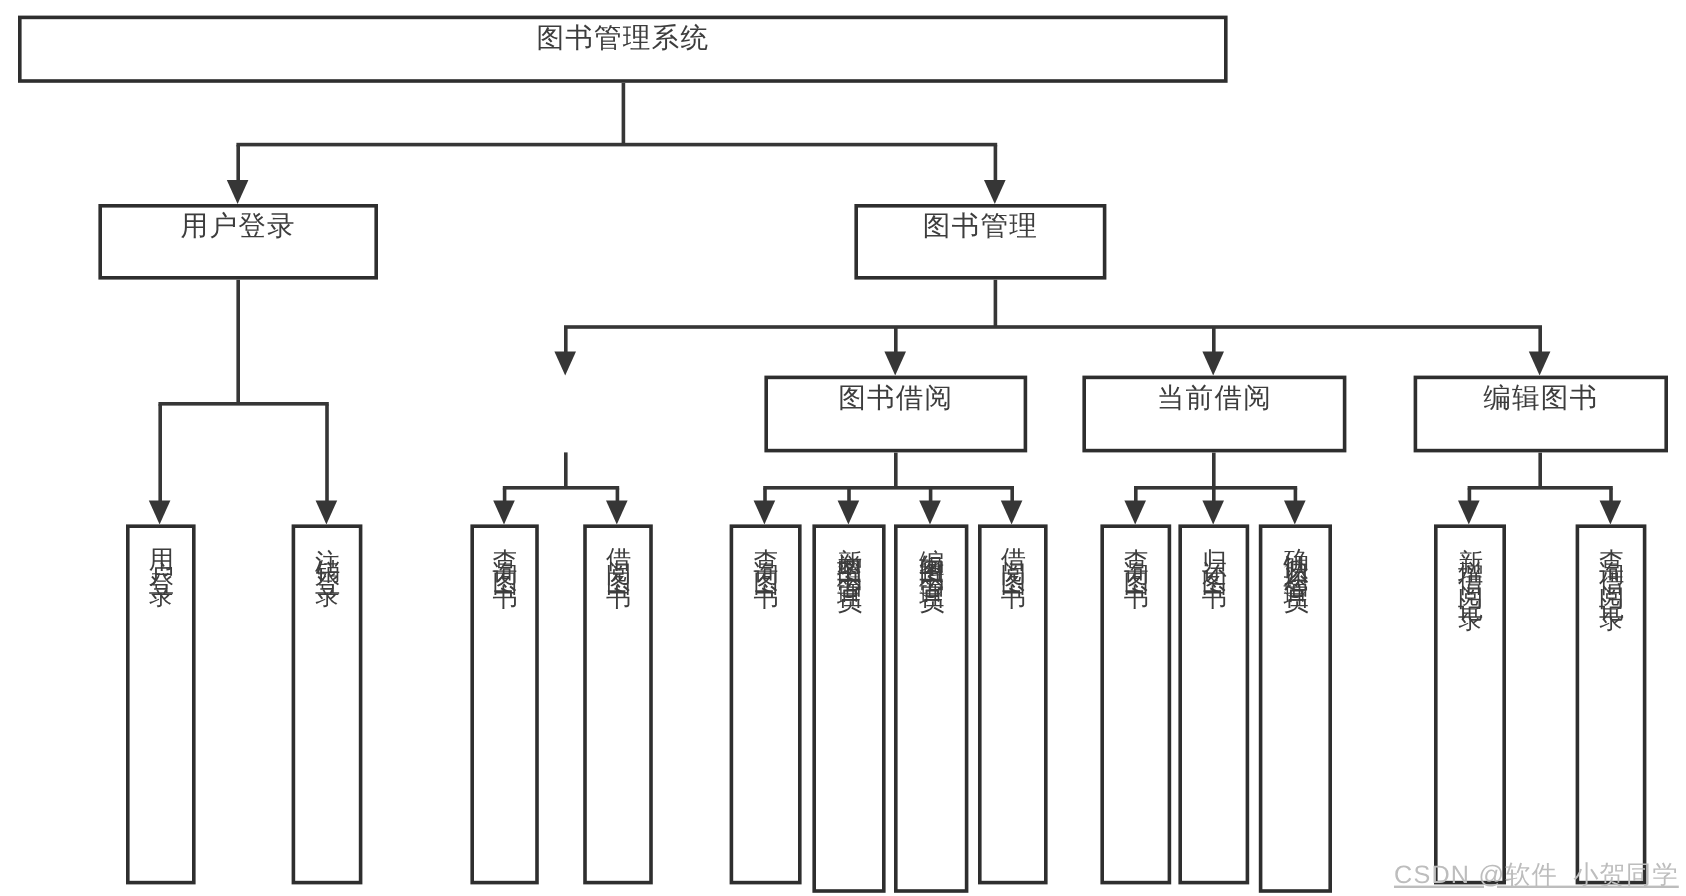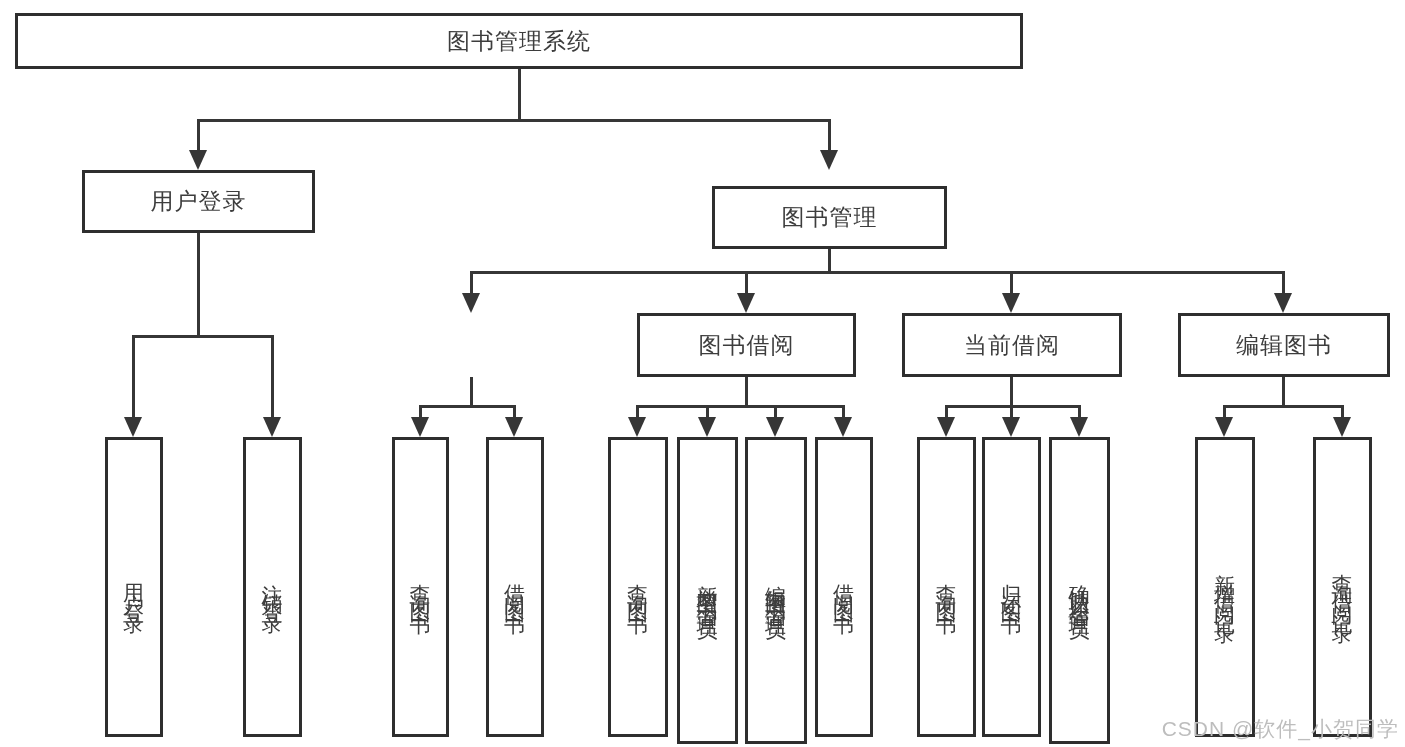--- a/index.html
+++ b/index.html
@@ -15,21 +15,20 @@
     background: #ffffff;
     overflow: hidden;
   }
   
   .box {
     position: absolute;
     box-sizing: border-box;
     border: 3px solid #2e2e2e;
     background: #ffffff;
     display: flex;
-    align-items: center;
     justify-content: center;
   }
   .h-label {
     font-size: 23px;
     color: #3d3d3d;
     letter-spacing: 1px;
     white-space: nowrap;
   }
   .v-label {
     writing-mode: vertical-rl;
@@ -66,20 +65,21 @@
   
   #watermark {
     position: absolute;
     right: 6px;
     bottom: 4px;
     font-size: 21px;
     color: #bdbdbd;
     letter-spacing: 1px;
     z-index: 10;
     white-space: nowrap;
+    text-decoration: underline;
   }
 </style>
 </head>
 <body>
 
 <div id="stage">
 
   <div class="lv" style="left:518px;top:69px;height:52px"></div>
 
   <div class="lh" style="left:197px;top:119px;width:634px"></div>
@@ -140,21 +140,21 @@
   <div class="arrow" style="left:1215px;top:417px"></div>
   <div class="arrow" style="left:1333px;top:417px"></div>
 
   <div class="box" style="left:15px;top:13px;width:1008px;height:56px">
     <span class="h-label">图书管理系统</span>
   </div>
 
   <div class="box" style="left:82px;top:170px;width:233px;height:63px">
     <span class="h-label">用户登录</span>
   </div>
-  <div class="box" style="left:712px;top:186px;width:235px;height:63px">
+  <div class="box" style="left:712px;top:170px;width:210px;height:63px">
     <span class="h-label">图书管理</span>
   </div>
 
   <div class="box" style="left:902px;top:313px;width:220px;height:64px">
     <span class="h-label">当前借阅</span>
   </div>
   <div class="box" style="left:637px;top:313px;width:219px;height:64px">
     <span class="h-label">图书借阅</span>
   </div>
   <div class="box" style="left:1178px;top:313px;width:212px;height:64px">

